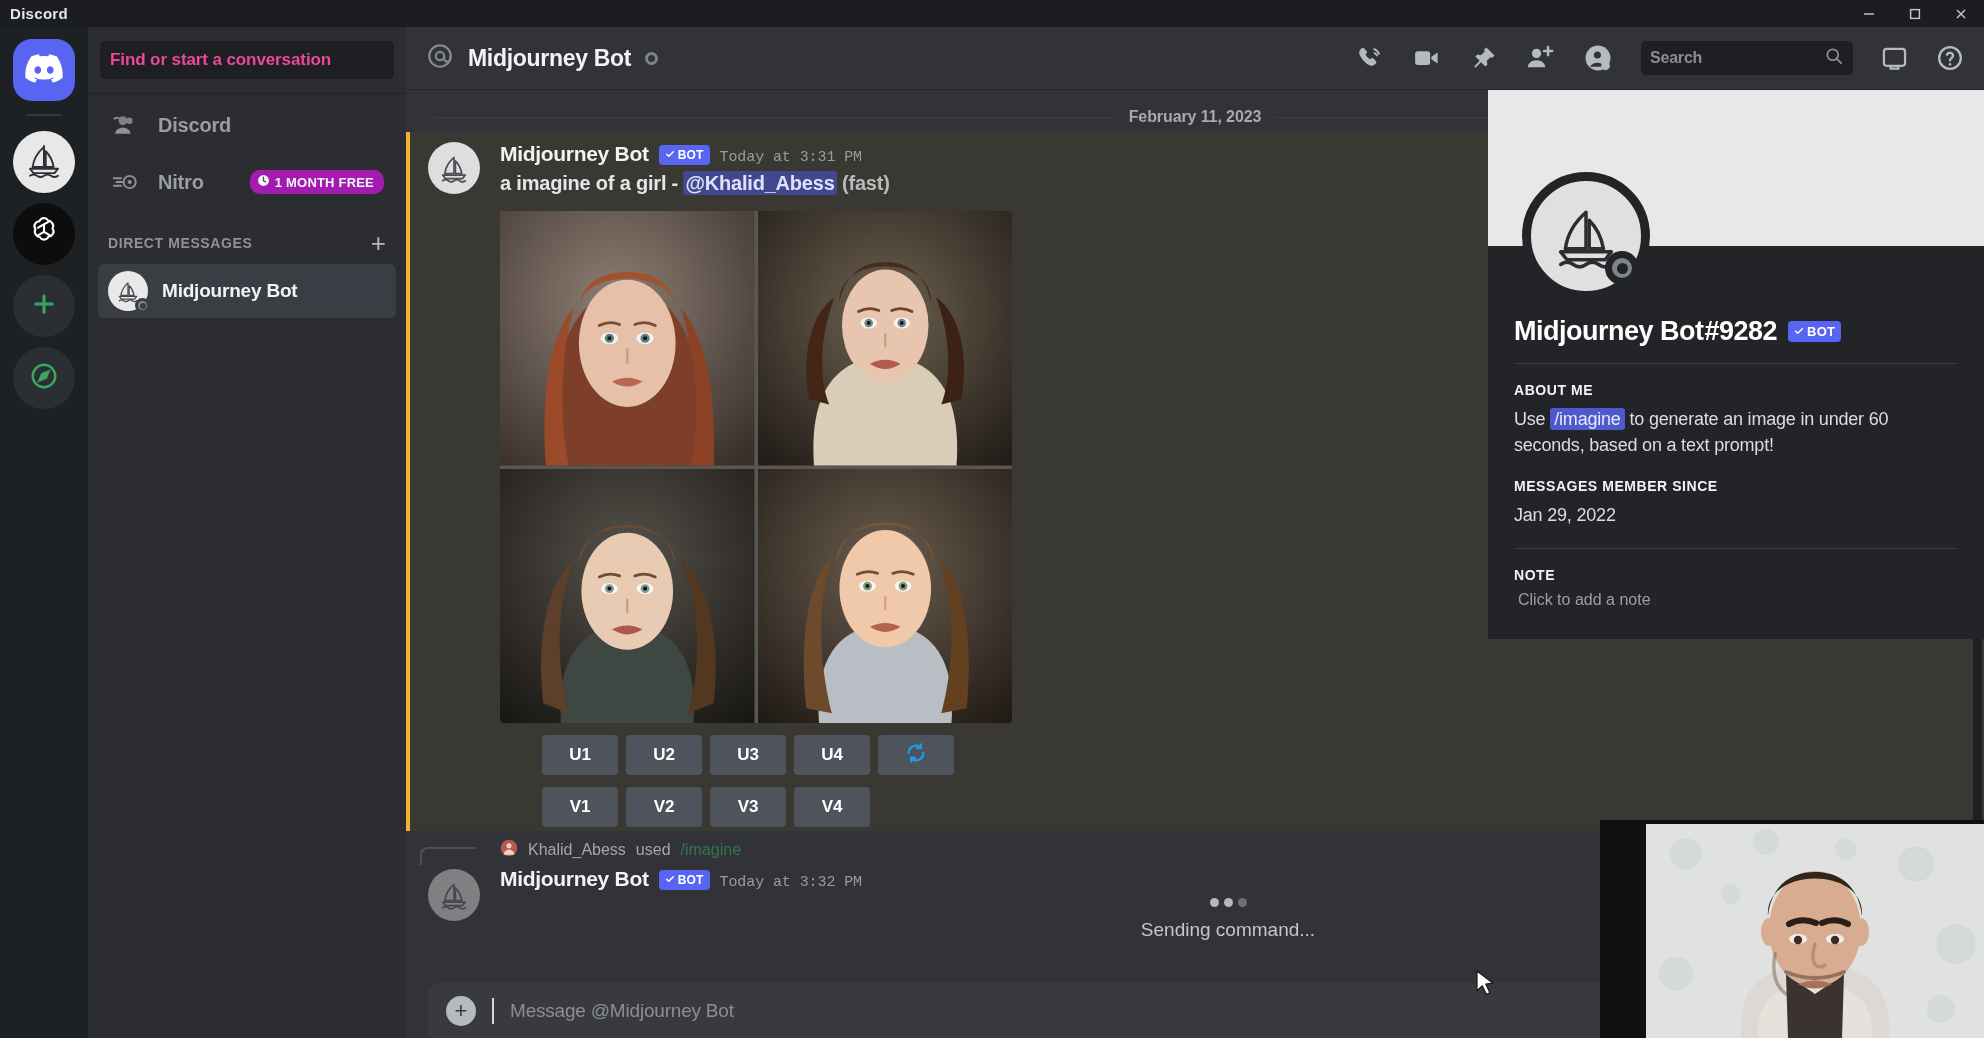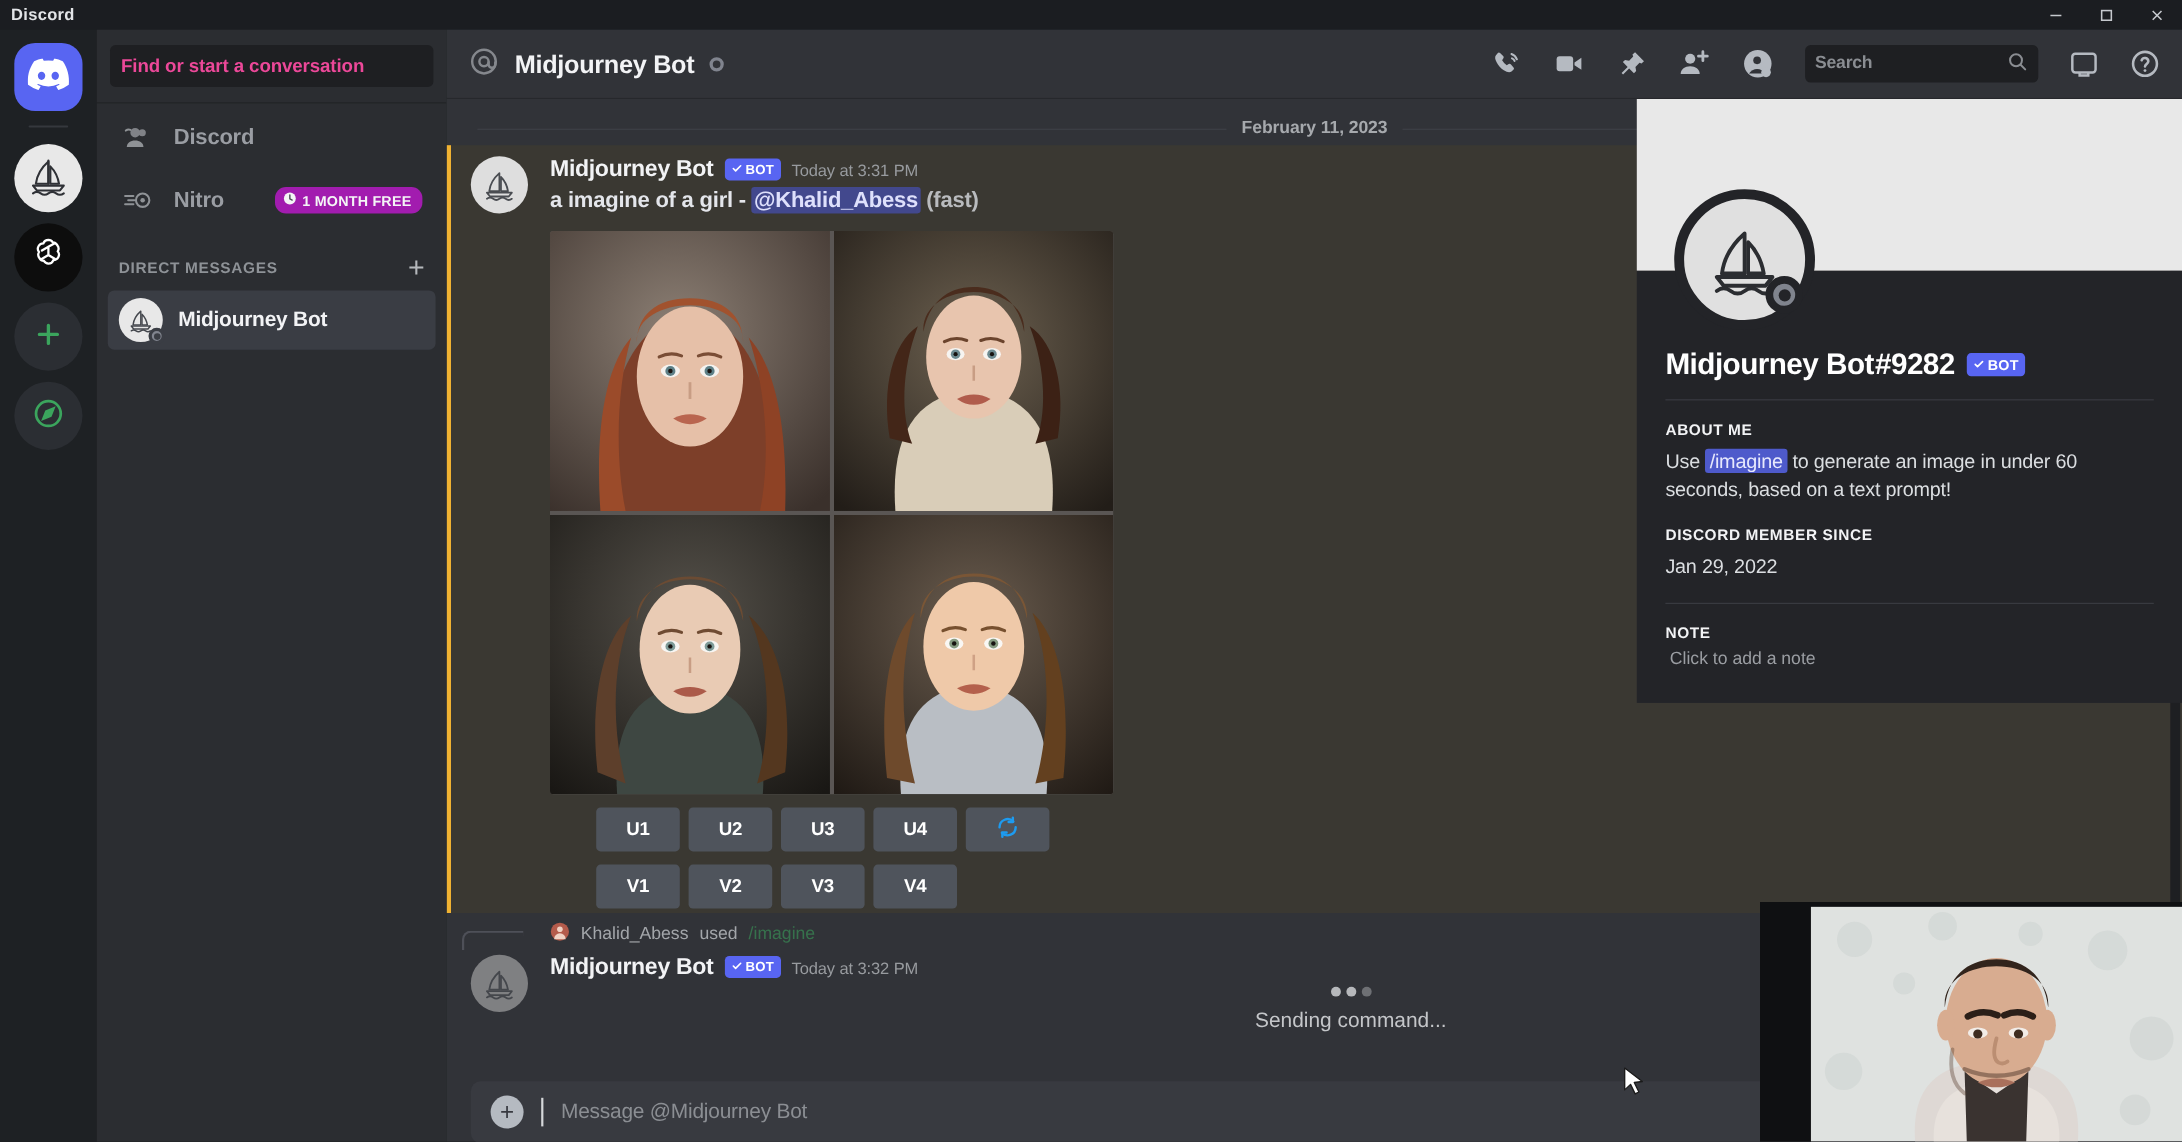--- a/index.html
+++ b/index.html
@@ -114,21 +114,21 @@
   }
   .m-avatar.dim { background: #bfbfbf; opacity: .55; }
   .m-body { flex: 1; min-width: 0; }
   .m-head { display: flex; align-items: baseline; gap: 10px; }
   .m-name { color: #f2f3f5; font-size: 21px; font-weight: bold; letter-spacing: -.3px; }
   .bot-tag {
     background: #5865f2; color: #fff; font-size: 12px; font-weight: bold;
     border-radius: 4px; padding: 3px 6px; letter-spacing: .2px; display: inline-flex;
     align-items: center; gap: 3px; position: relative; top: -2px;
   }
-  .m-time { color: #989b9f; font-size: 15px; letter-spacing: -.1px; }
+  .m-time { color: #989b9f; font-size: 15px; letter-spacing: -.1px; font-family: Liberation Mono, monospace; }
   .m-text { color: #e4e6eb; font-size: 20px; font-weight: bold; margin-top: 5px; letter-spacing: -.2px; }
   .mention { background: #4752c4a0; color: #dee0fc; border-radius: 3px; padding: 1px 2px; }
   .m-sub { color: #b9bbbe; font-weight: bold; }
 
   .grid4 {
     width: 512px; height: 512px; margin-top: 16px; display: grid;
     grid-template-columns: 1fr 1fr; grid-template-rows: 1fr 1fr; gap: 3px;
     background: #5a5654; border-radius: 3px; overflow: hidden;
   }
   .tile { position: relative; overflow: hidden; }
@@ -709,21 +709,21 @@
       <div class="p-block">
         <div class="p-lbl">ABOUT ME</div>
         <div class="p-txt">
           <span>Use</span>
           <span class="code">/imagine</span>
           <span>to generate an image in under 60 seconds, based on a text prompt!</span>
         </div>
       </div>
 
       <div class="p-block">
-        <div class="p-lbl">DISCORD MEMBER SINCE</div>
+        <div class="p-lbl">MESSAGES MEMBER SINCE</div>
         <div class="p-txt">Jan 29, 2022</div>
       </div>
 
       <div class="p-hr"></div>
 
       <div class="p-block" style="margin-bottom:0;">
         <div class="p-lbl">NOTE</div>
         <div class="p-note">Click to add a note</div>
       </div>
     </div>

